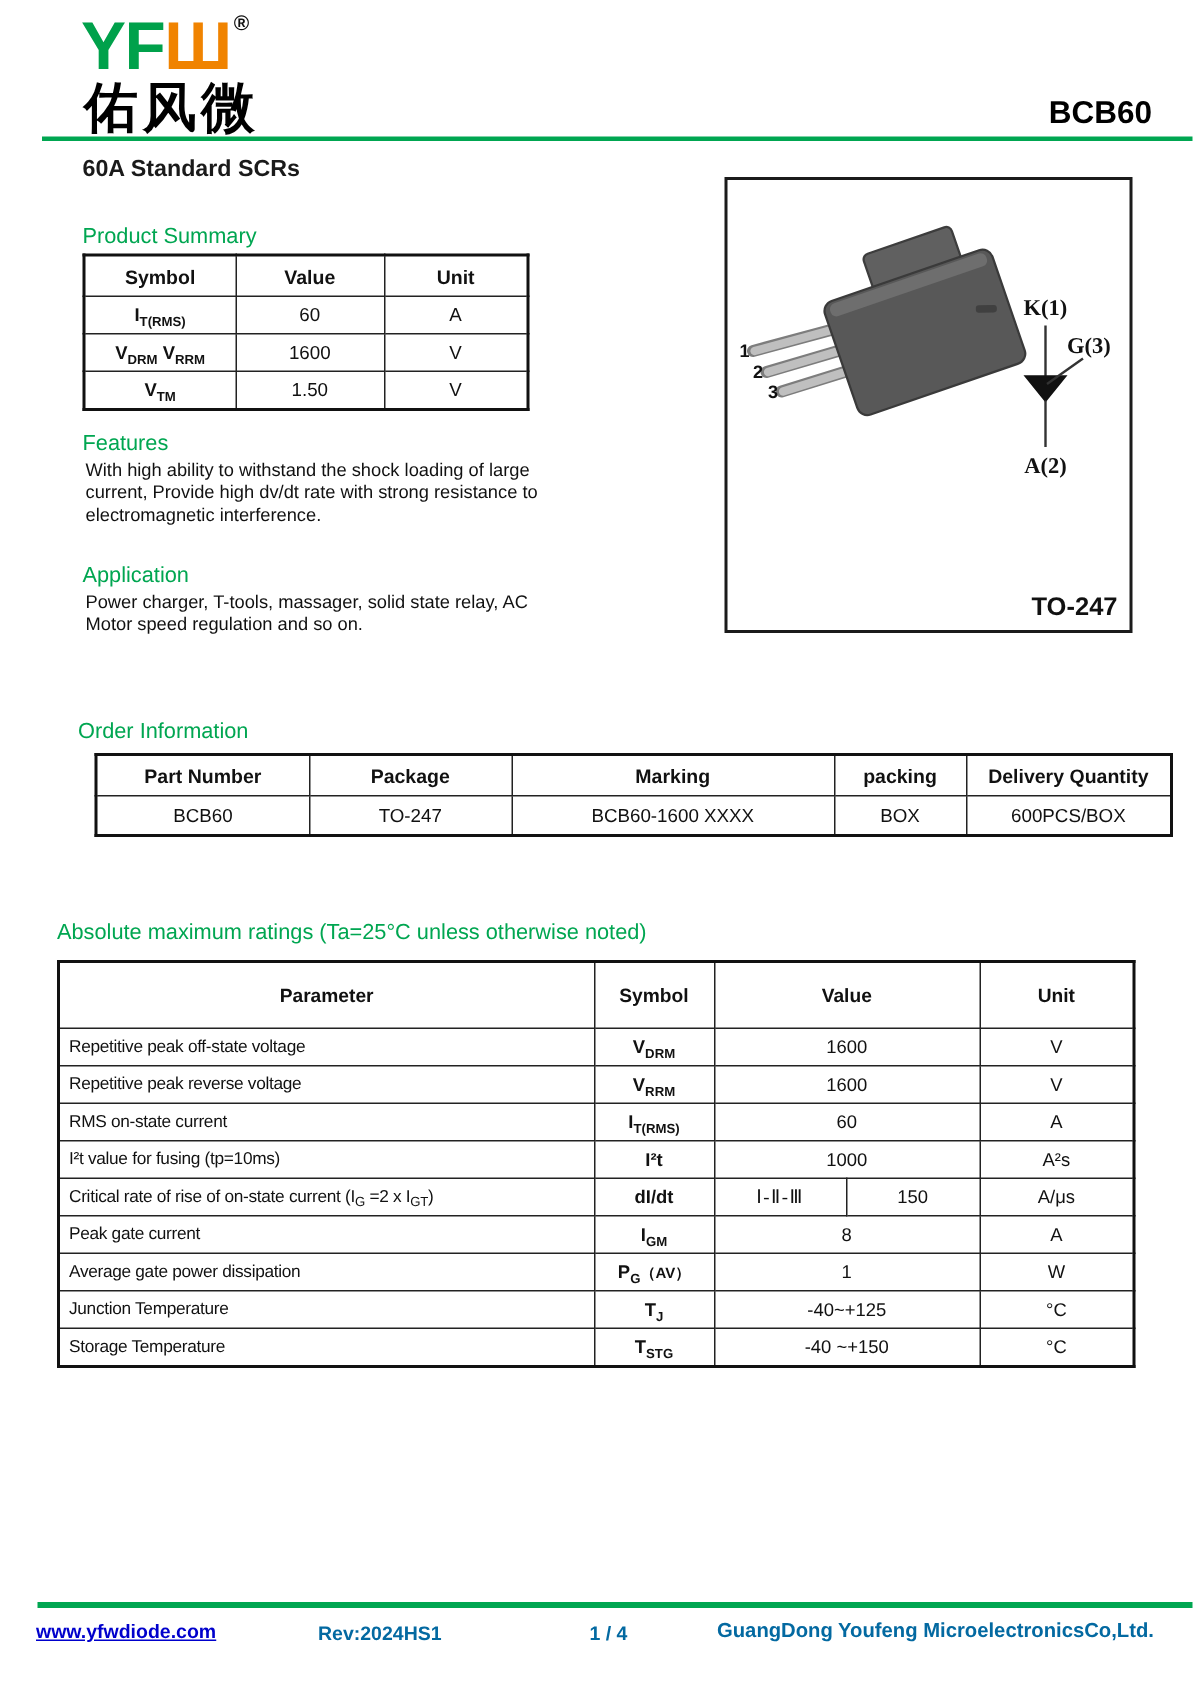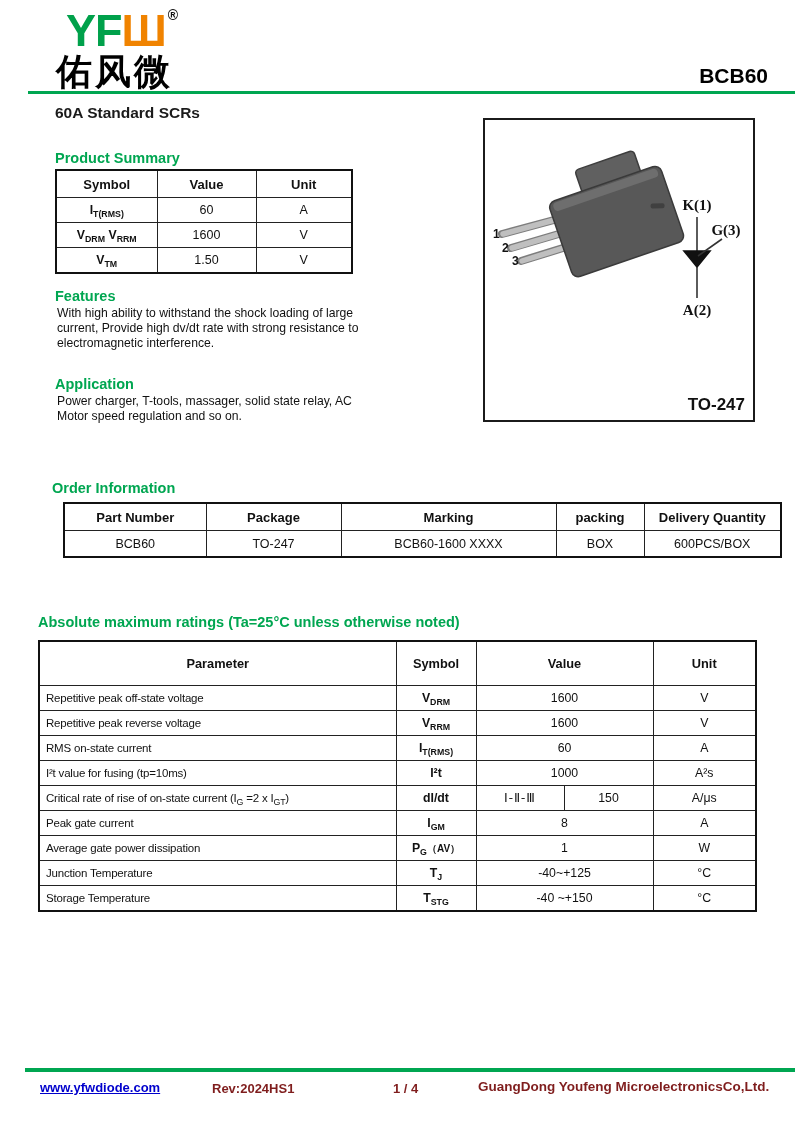--- a/index.html
+++ b/index.html
@@ -4,29 +4,29 @@
 <style>
   html,body { margin:0; padding:0; background:#ffffff; }
   .page {
     position:relative; width:800px; height:1131px; background:#ffffff;
     font-family:"Liberation Sans", sans-serif; color:#111; overflow:hidden;
   }
   .abs { position:absolute; }
 
   
   .logo-line1 { font-weight:bold; font-size:45px; letter-spacing:-1px; line-height:1; }
-  .logo-yf { color:#00A14B;margin-left:12px; }
+  .logo-yf { color:#00A14B; }
   .logo-w  { color:#F08300; }
   .logo-reg { font-size:14px; color:#111; vertical-align:26px; font-weight:bold; margin-left:2px;}
   .logo-cn { font-weight:bold; font-size:36px; letter-spacing:3px; line-height:1; color:#000; }
   .part-no { font-weight:bold; font-size:21px; color:#000; }
   .green-rule { background:#00A651; }
 
   .page-title { font-weight:bold; font-size:15.5px; color:#1a1a1a; }
-  .sec-heading { color:#00A651; font-weight:bold; font-size:14.5px; }
+  .sec-heading { color:#00A651; font-weight:normal; font-size:14.5px; }
 
   .body-text { font-size:12.2px; line-height:15px; color:#111; }
 
   
   table { border-collapse:collapse; table-layout:fixed; }
   td, th { padding:0; }
 
   .ps-table { border:2px solid #111; }
   .ps-table th, .ps-table td { border:1px solid #222; text-align:center; vertical-align:middle; }
   .ps-table th { font-size:13px; height:26px; }
@@ -46,21 +46,21 @@
   .sym { font-weight:bold; font-size:12.3px; }
   sub { font-size:8.8px; line-height:0; }
   .sym-suffix { font-size:10px; font-weight:bold; }
   .roman { font-family:"Liberation Serif", serif; font-size:12.5px; letter-spacing:1px; }
 
   
   .pkg-box { border:2px solid #1b1b1b; background:#fff; }
   .pkg-name { font-weight:bold; font-size:17px; }
 
   
-  .footer-item { font-weight:bold; font-size:13px; color:#7f1d1d; }
+  .footer-item { font-weight:bold; font-size:13px; color:#0369a1; }
   a.site-link { color:#0000cc; text-decoration:underline; font-weight:bold; font-size:13px; }
 </style>
 </head>
 <body>
 
 <div class="page">
 
   <div class="abs logo-line1" style="left:54px; top:8px;">
     <span class="logo-yf">YF</span><span class="logo-w">Ш</span><span class="logo-reg">®</span>
   </div>
@@ -242,18 +242,18 @@
     <tr>
       <td class="param">Storage Temperature</td>
       <td><span class="sym"><span>T</span><sub>STG</sub></span></td>
       <td colspan="2">-40 ~+150</td>
       <td>°C</td>
     </tr>
   </tbody>
     </table>
 
   <div class="abs green-rule" style="left:25px; top:1068px; width:770px; height:4px;"></div>
-  <a href="#" class="abs site-link" style="left:40px; top:1080px;">www.yfwdiode.com</a>
+  <a href="#" class="abs site-link" style="left:24px; top:1080px;">www.yfwdiode.com</a>
   <div class="abs footer-item" style="left:212px; top:1081px;">Rev:2024HS1</div>
   <div class="abs footer-item" style="left:393px; top:1081px;">1 / 4</div>
   <div class="abs footer-item" style="left:478px; top:1079px; font-size:13.5px;">GuangDong Youfeng MicroelectronicsCo,Ltd.</div>
 
 </div>
 
 </body></html>

